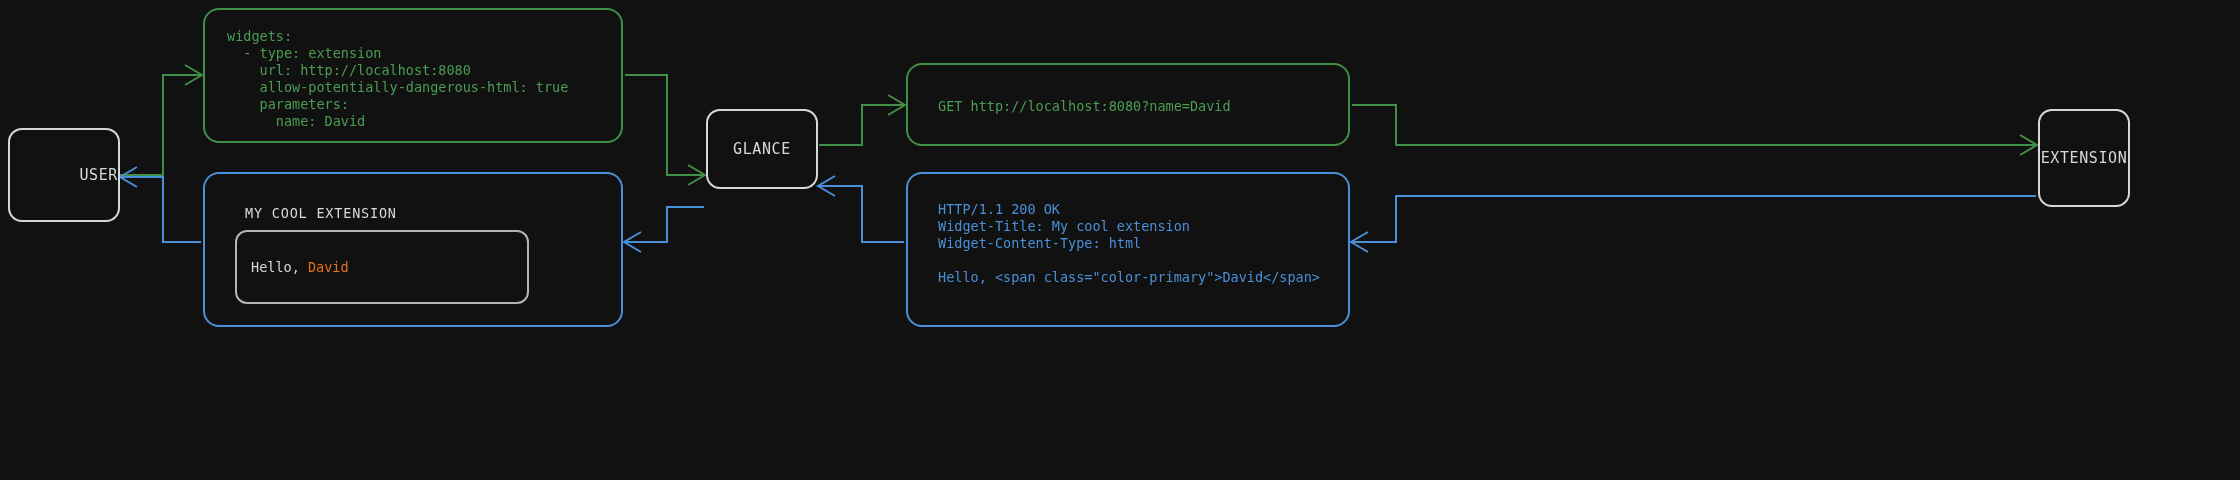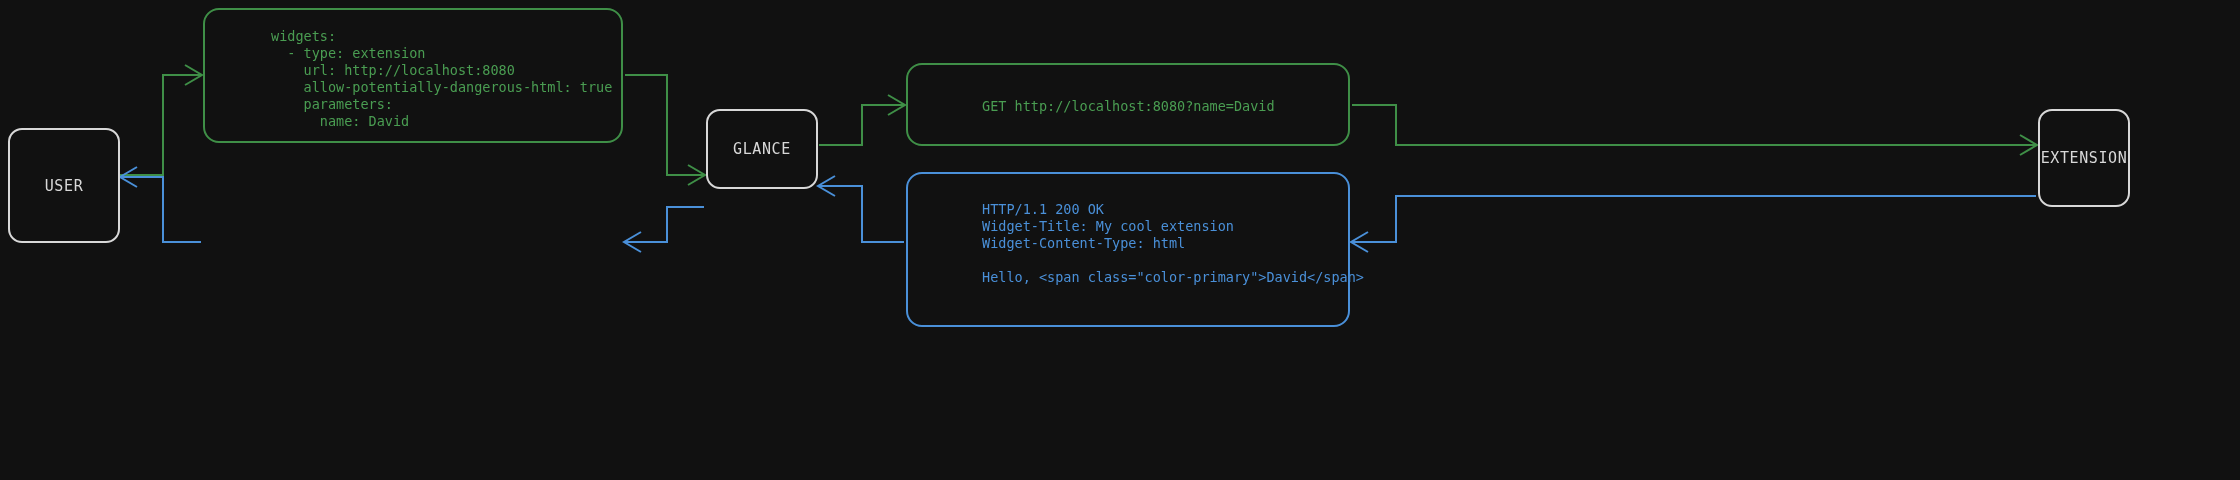--- a/index.html
+++ b/index.html
@@ -41,31 +41,30 @@
     display: flex;
     align-items: center;
     justify-content: center;
     color: #d8d8d8;
     font-family: "DejaVu Sans Mono", "Liberation Mono", monospace;
     font-size: 15px;
     letter-spacing: 0.6px;
     z-index: 3;
   }
 
-  #node-user      { left: 8px;    top: 128px; width: 112px; height: 115px; }
+  #node-user      { left: 8px;    top: 128px; width: 112px; height: 94px; justify-content: flex-end; }
   #node-glance    { left: 706px;  top: 109px; width: 112px; height: 80px; }
   #node-extension { left: 2038px; top: 109px; width: 92px; height: 98px; }
 
   
   .msgbox {
     position: absolute;
     border-radius: 16px;
     background: #111111;
     z-index: 2;
-    padding-left: 44px;
   }
   .msgbox.green { border: 2px solid #3f8f47; }
   .msgbox.blue  { border: 2px solid #4a90d9; }
 
   .code {
     font-family: "DejaVu Sans Mono", "Liberation Mono", monospace;
     font-size: 13.5px;
     line-height: 17px;
     white-space: pre;
     margin: 0;
@@ -184,20 +183,26 @@
 
   <div class="msgbox green" id="box-yaml">
     <pre class="code green">widgets:
   - type: extension
     url: http://localhost:8080
     allow-potentially-dangerous-html: true
     parameters:
       name: David</pre>
   </div>
 
+  <div class="msgbox blue" id="box-widget">
+    <div id="widget-title">MY COOL EXTENSION</div>
+    <div id="widget-card">
+      <div id="widget-card-text"><span>Hello, </span><span class="accent">David</span></div>
+    </div>
+  </div>
 
   <div class="msgbox green" id="box-request">
     <pre class="code green">GET http://localhost:8080?name=David</pre>
   </div>
 
   <div class="msgbox blue" id="box-response">
     <pre class="code blue">HTTP/1.1 200 OK
 Widget-Title: My cool extension
 Widget-Content-Type: html
 

